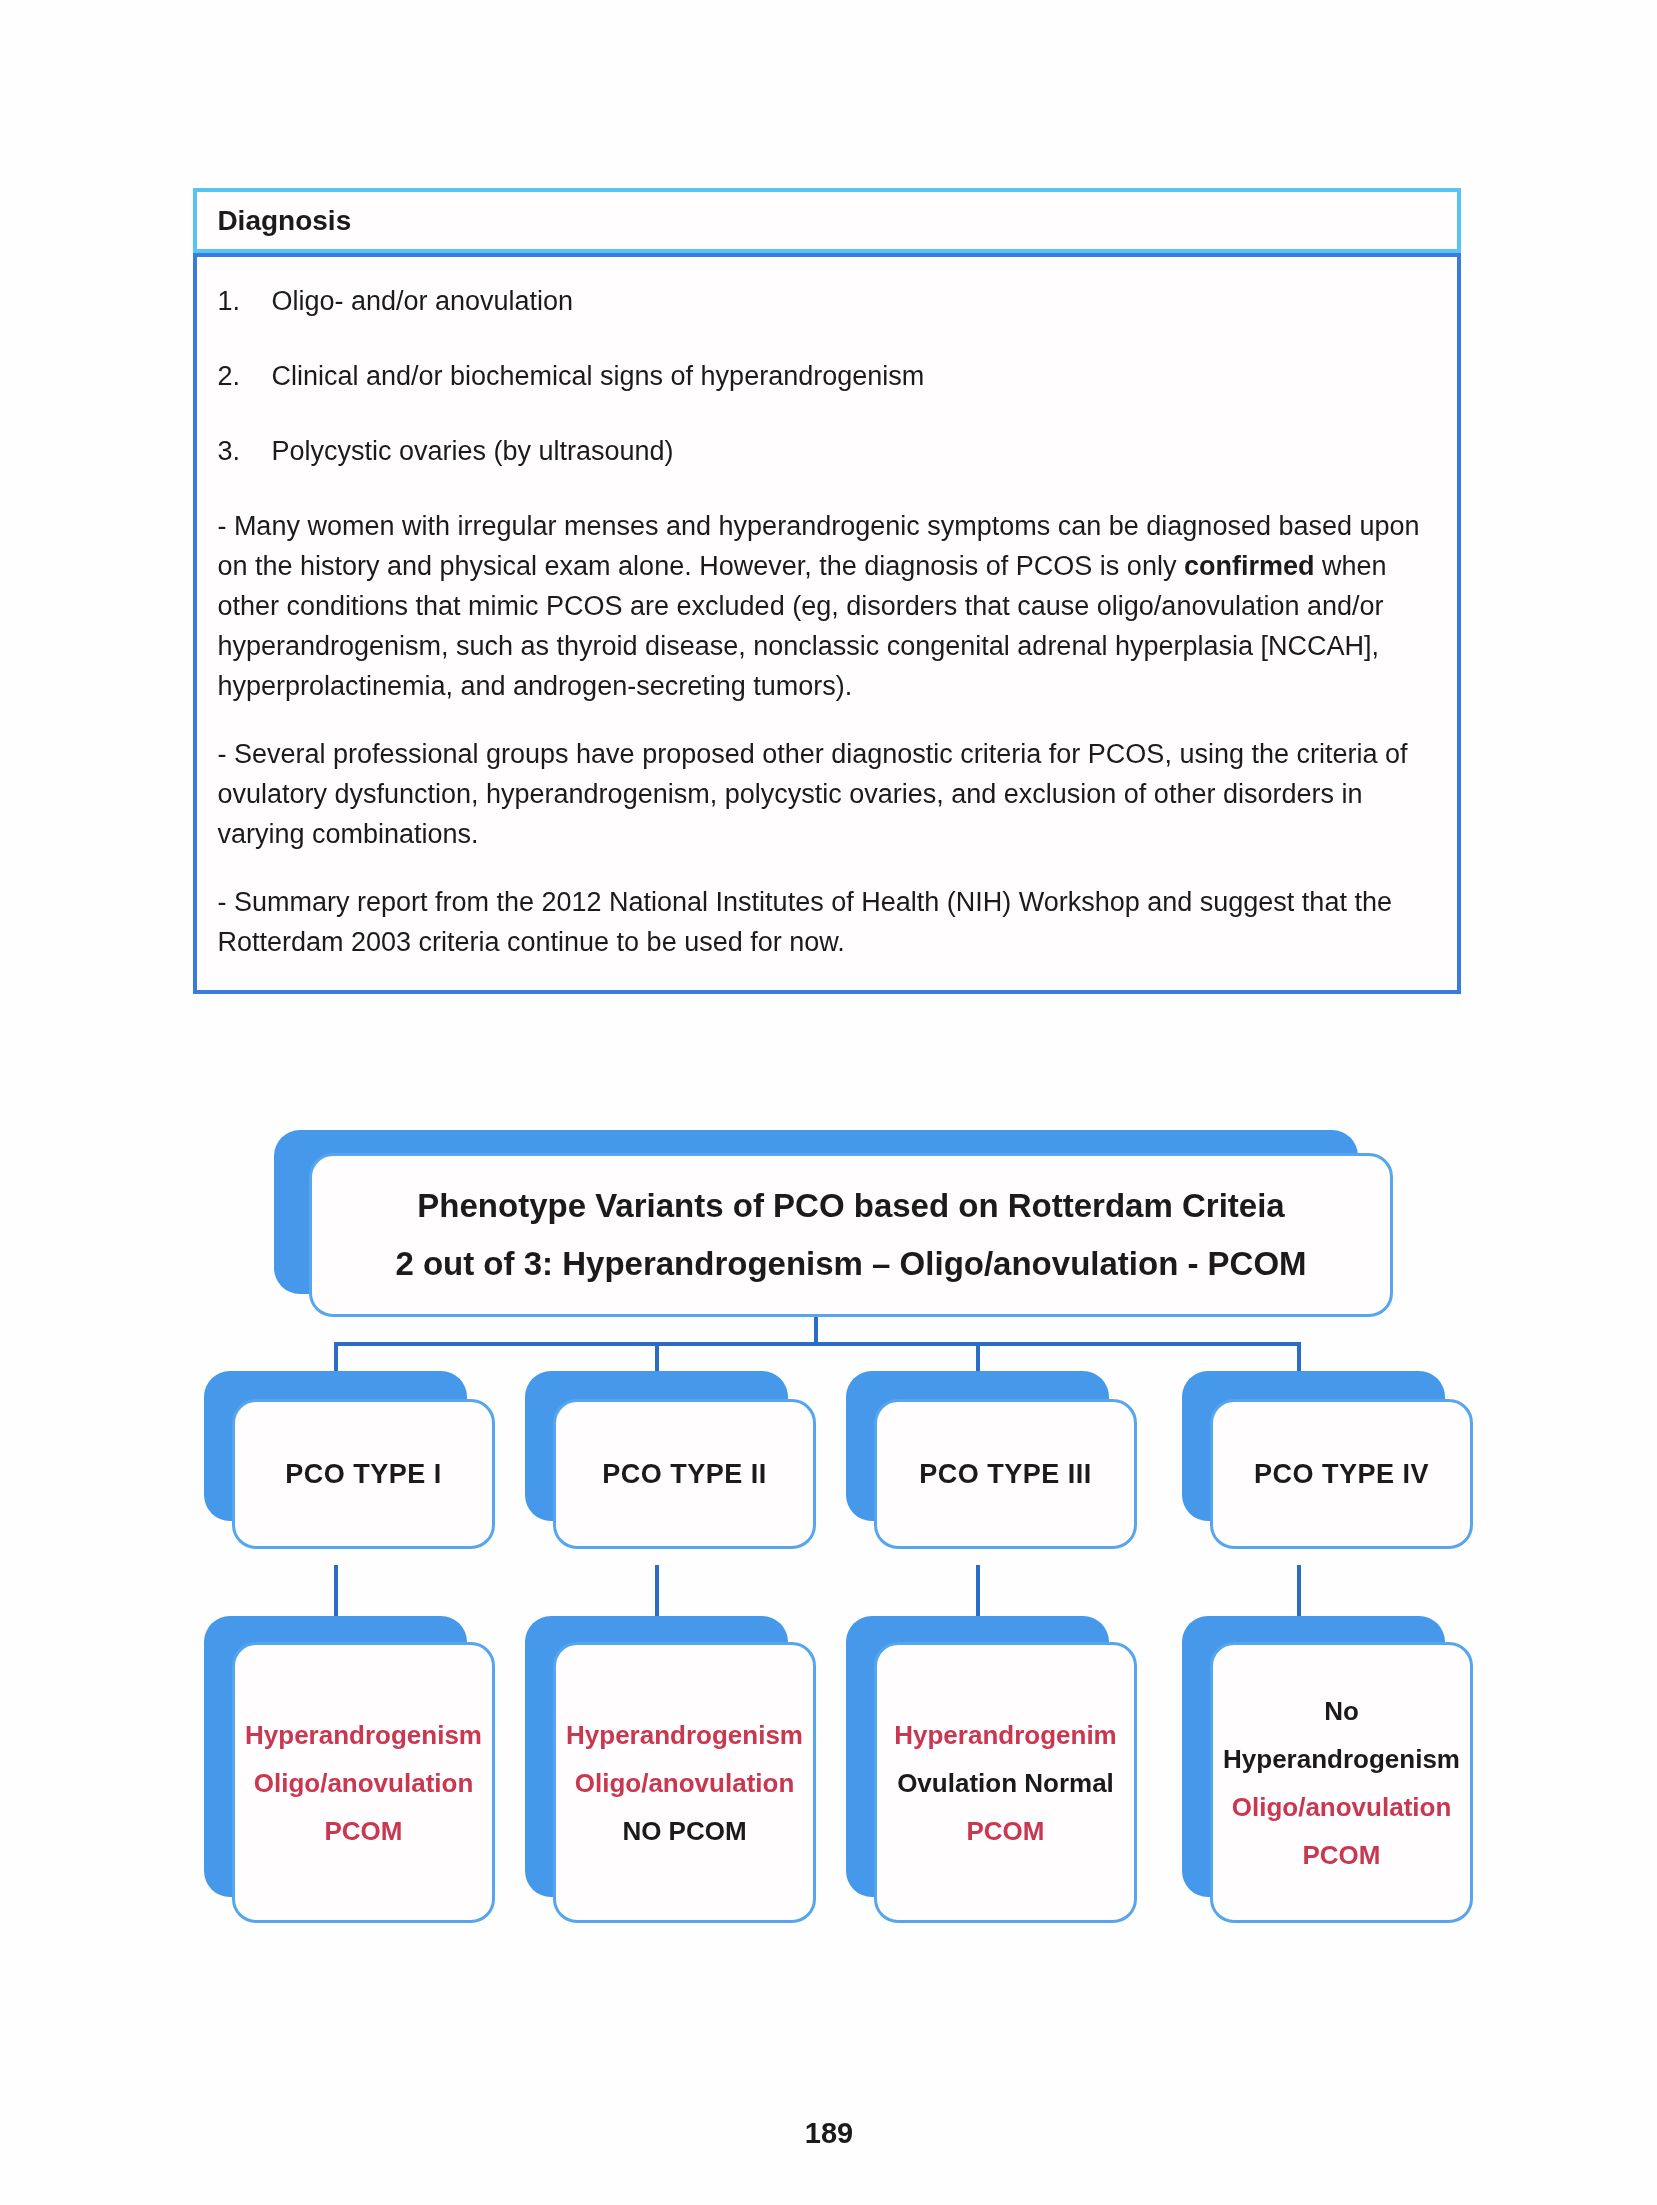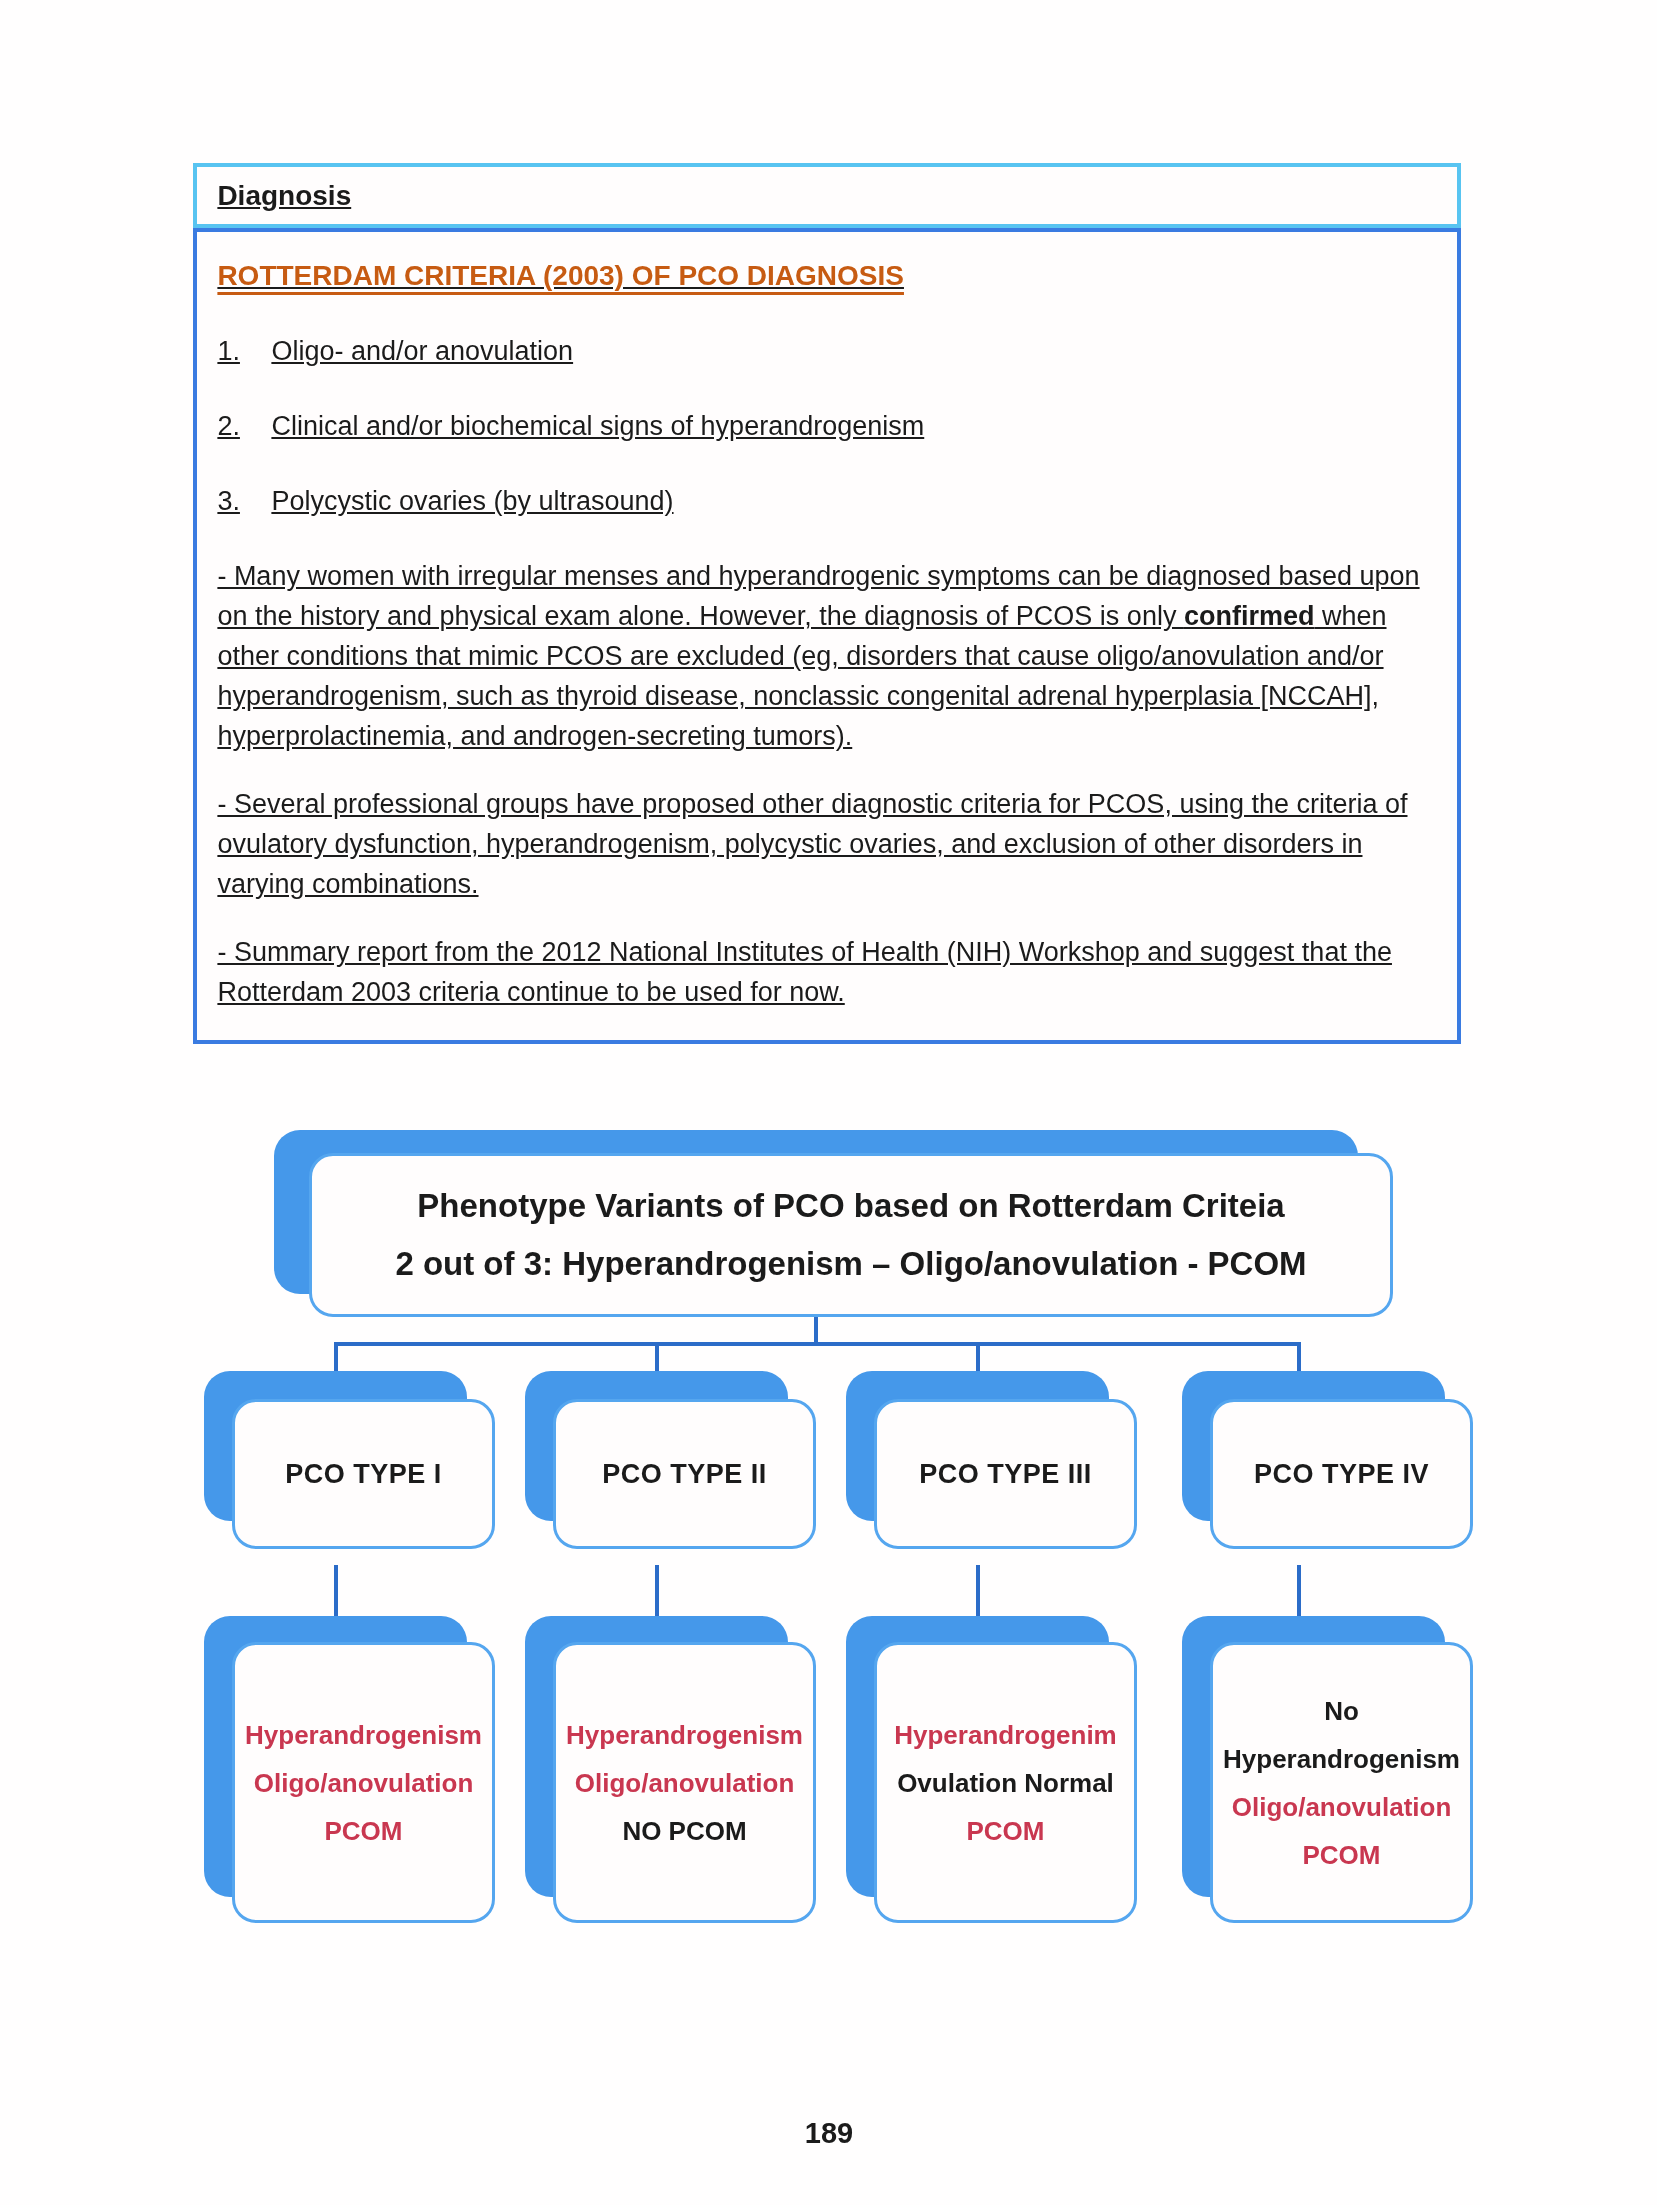--- a/index.html
+++ b/index.html
@@ -17,21 +17,21 @@
     position:relative;
     width:1658px;height:2206px;
     background:#fffefe;
     font-family:"Liberation Sans", sans-serif;
     color:var(--ink);
     overflow:hidden;
     margin:0 auto;
   }
 
   
-  .info-box{position:absolute;left:193px;top:163px;width:1268px;text-decoration:underline;}
+  .info-box{position:absolute;left:193px;top:188px;width:1268px;}
   .info-header{
     border:4.6px solid var(--hdr-border);
     height:65px;box-sizing:border-box;
     display:flex;align-items:center;
     padding-left:20.4px;
     font-size:28px;font-weight:bold;
     background:#fffdfd;
   }
   .info-body{
     border:4.6px solid var(--body-border);
@@ -105,21 +105,20 @@
 </head>
 <body>
 
 <div id="page">
 
   <div class="info-box">
     <div class="info-header">
       <span>Diagnosis</span>
     </div>
     <div class="info-body">
-      <p class="rc-title">ROTTERDAM CRITERIA (2003) OF PCO DIAGNOSIS</p>
 
       <div class="criteria-item">
         <span class="criteria-num">1.</span>
         <span>Oligo- and/or anovulation</span>
       </div>
       <div class="criteria-item">
         <span class="criteria-num">2.</span>
         <span>Clinical and/or biochemical signs of hyperandrogenism</span>
       </div>
       <div class="criteria-item">

